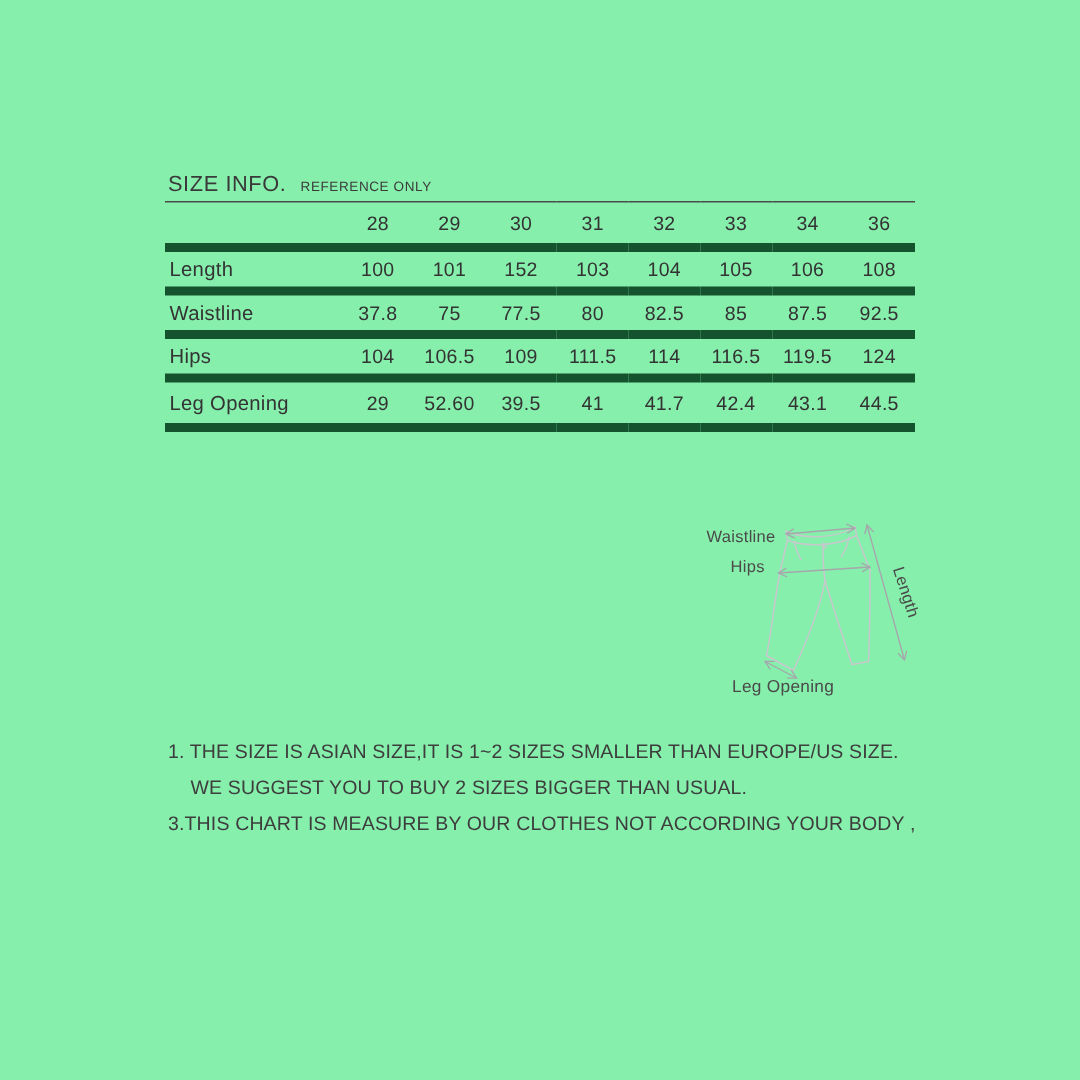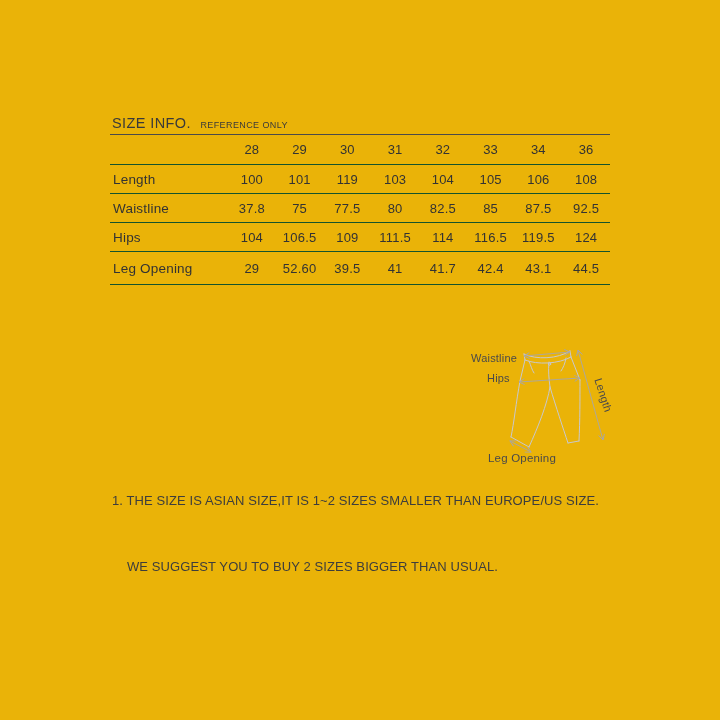--- a/index.html
+++ b/index.html
@@ -1,30 +1,30 @@
 <!DOCTYPE html>
 <html><head>
 <meta charset="utf-8">
 <style>
   * { margin:0; padding:0; box-sizing:border-box; }
   html,body { width:720px; height:720px; background:#ffffff; overflow:hidden;
               font-family:"Liberation Sans", sans-serif; }
-  .page { position:relative; width:720px; height:720px; background:#eab308; }
+  .page { position:relative; width:720px; height:720px; background:#86efac; }
 
   
   .title-wrap { position:absolute; left:112px; top:114px; white-space:nowrap; }
   .title { display:inline-block; font-size:14.5px; color:#3a3a3a; letter-spacing:0.4px; }
   .subtitle { display:inline-block; font-size:9px; color:#3a3a3a; margin-left:5px;
               letter-spacing:0.4px; vertical-align:baseline; }
 
   
   table.size-table { position:absolute; left:110px; top:134px; width:500px;
                      border-collapse:collapse; table-layout:fixed;
                      border-top:1px solid #4a4a4a; }
-  table.size-table tr { border-bottom:1px solid #14532d;margin-top:48px; }
+  table.size-table tr { border-bottom:6px solid #14532d;margin-top:48px; }
   table.size-table th, table.size-table td {
       font-weight:400; font-size:13px; color:#333333; text-align:center;
       height:29px; padding:0; letter-spacing:0.2px; }
   table.size-table thead tr { height:30px; }
   table.size-table tbody tr:last-child th, table.size-table tbody tr:last-child td { height:33px; }
   table.size-table .rowlabel { text-align:left; padding-left:3px; font-size:13.5px; }
   col.label-col { width:118px; }
 
   
   .diagram { position:absolute; left:450px; top:333px; width:210px; height:145px; }
@@ -34,21 +34,21 @@
   .lbl-waistline { left:471px; top:352px; }
   .lbl-hips      { left:487px; top:372px; }
   .lbl-length    { left:586px; top:389px; transform:rotate(72deg); transform-origin:center; }
   .lbl-legopening{ left:488px; top:452px; font-size:11.5px; }
 
   
   .notes { position:absolute; left:112px; top:489px; width:520px; color:#3d3d3d; }
   .notes .note-heading { font-size:13px; letter-spacing:0.3px; margin-bottom:9px; }
   .notes .note-line { font-size:13px; letter-spacing:0.1px; line-height:24px;
                       white-space:nowrap; }
-  .notes .note-line.indent { padding-left:15px;margin-top:42px; }
+  .notes .note-line.indent { padding-left:15px; }
 </style>
 </head>
 <body>
 
 <div class="page">
 
   <div class="title-wrap">
     <span class="title">SIZE INFO.</span>
     <span class="subtitle">REFERENCE ONLY</span>
   </div>
@@ -76,21 +76,21 @@
         <th>33</th>
         <th>34</th>
         <th>36</th>
       </tr>
     </thead>
     <tbody>
       <tr>
         <td class="rowlabel">Length</td>
         <td>100</td>
         <td>101</td>
-        <td>119</td>
+        <td>152</td>
         <td>103</td>
         <td>104</td>
         <td>105</td>
         <td>106</td>
         <td>108</td>
       </tr>
       <tr>
         <td class="rowlabel">Waistline</td>
         <td>37.8</td>
         <td>75</td>
@@ -165,15 +165,16 @@
     </svg>
   </div>
   <div class="diag-label lbl-waistline">Waistline</div>
   <div class="diag-label lbl-hips">Hips</div>
   <div class="diag-label lbl-length">Length</div>
   <div class="diag-label lbl-legopening">Leg Opening</div>
 
   <div class="notes">
     <div class="note-line">1. THE SIZE IS ASIAN SIZE,IT IS 1~2 SIZES SMALLER THAN EUROPE/US SIZE.</div>
     <div class="note-line indent">WE SUGGEST YOU TO BUY 2 SIZES BIGGER THAN USUAL.</div>
+    <div class="note-line">3.THIS CHART IS MEASURE BY OUR CLOTHES NOT ACCORDING YOUR BODY ,</div>
   </div>
 
 </div>
 
 </body></html>

